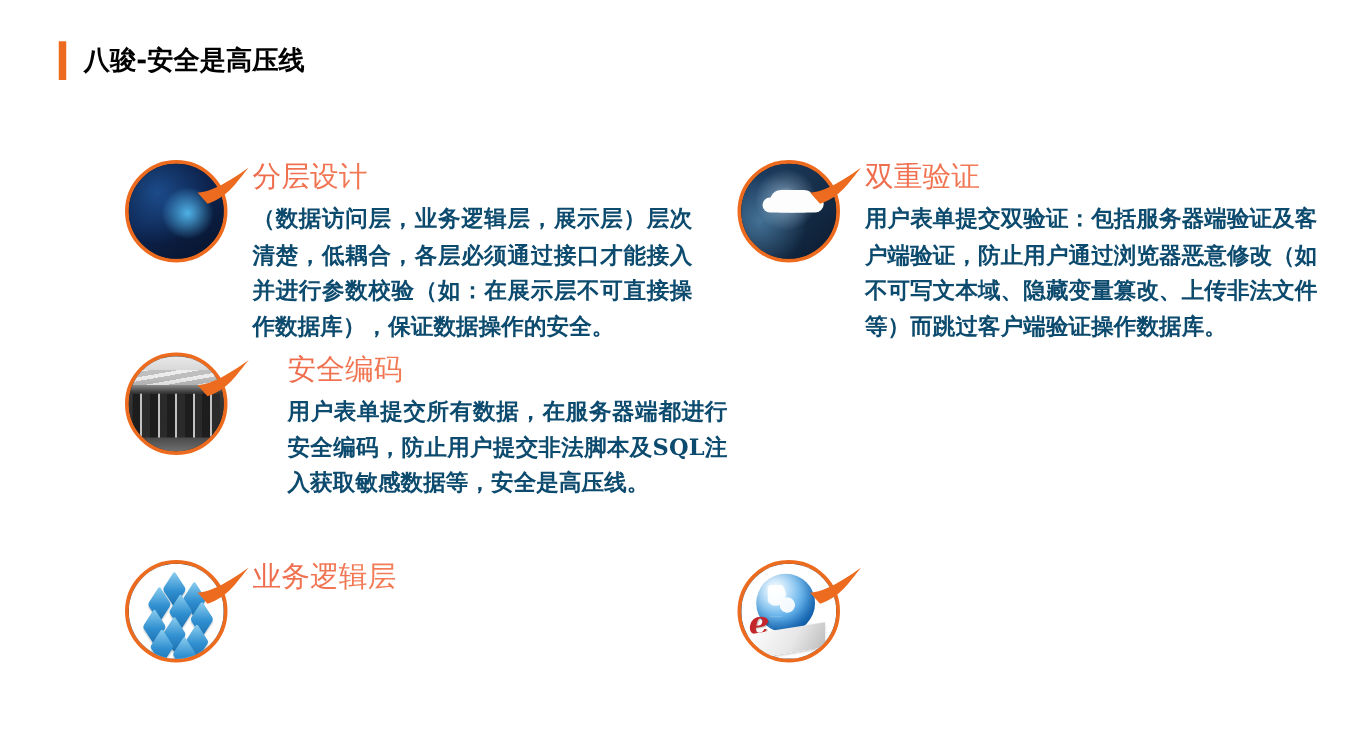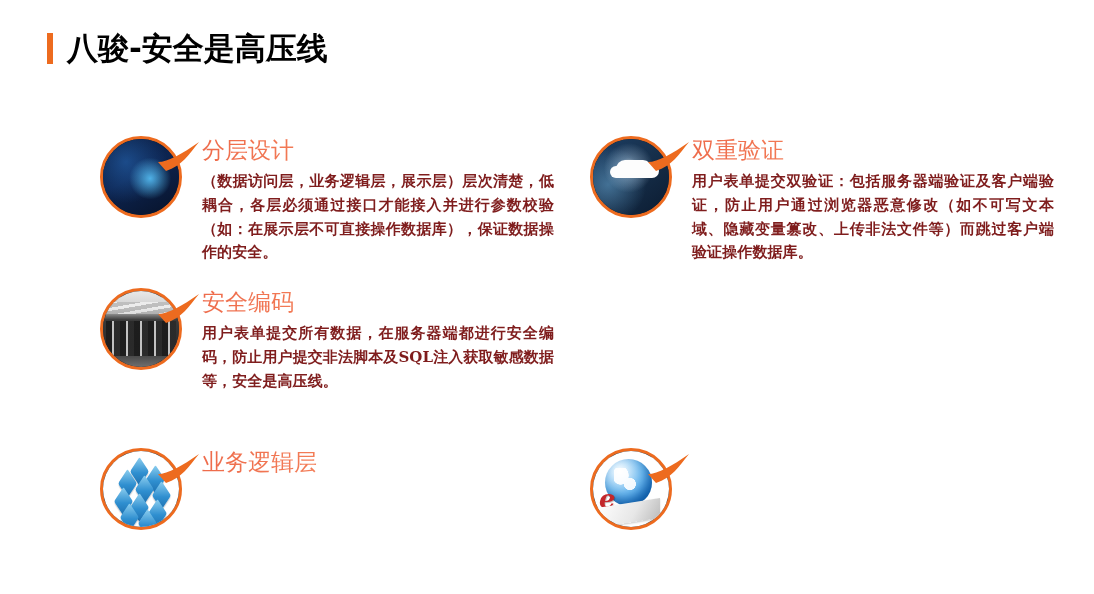--- a/index.html
+++ b/index.html
@@ -26,21 +26,21 @@
   }
   .title-bar {
     width: 6px;
     height: 31px;
     background: #ED6B1F;
     margin-right: 14px;
     flex: 0 0 auto;
   }
   .title-text {
     font-family: "DejaVu Sans", "Liberation Sans", sans-serif;
-    font-size: 31px;
+    font-size: 21px;
     font-weight: bold;
     color: #000000;
     letter-spacing: 0px;
     white-space: nowrap;
     line-height: 1;
   }
 
   
   .grid {
     position: absolute;
@@ -51,22 +51,22 @@
   }
   .block {
     position: absolute;
     display: flex;
     align-items: flex-start;
   }
 
   
   .col-l { left: 100px; width: 455px; }
   .col-r { left: 590px; width: 470px; }
-  .row-1 { top: 126px; margin-top: 8px; }
-  .row-2 { top: 286px; }
+  .row-1 { top: 126px; }
+  .row-2 { top: 280px; gap: 28px; }
   .row-3 { top: 446px; }
 
   
   .icon-wrap {
     position: relative;
     width: 94px;
     height: 90px;
     flex: 0 0 auto;
   }
   .icon-circle {
@@ -110,23 +110,23 @@
     margin: 4px 0 0 0;
     background: linear-gradient(90deg, #EE6B4B 0%, #F5845C 45%, #FBA077 100%);
     -webkit-background-clip: text;
     background-clip: text;
     color: transparent;
     -webkit-text-fill-color: transparent;
     white-space: nowrap;
   }
   .body {
     font-family: "DejaVu Serif", "Liberation Serif", serif;
-    font-size: 15px;
+    font-size: 18px;
     font-weight: bold;
-    color: #7f1d1d;
+    color: #0c4a6e;
     line-height: 1.58;
     margin: 7px 0 0 0;
     letter-spacing: 0.1px;
     text-align: justify;
   }
   .col-l .body { width: 352px; }
   .col-r .body { width: 362px; }
 
   
   

